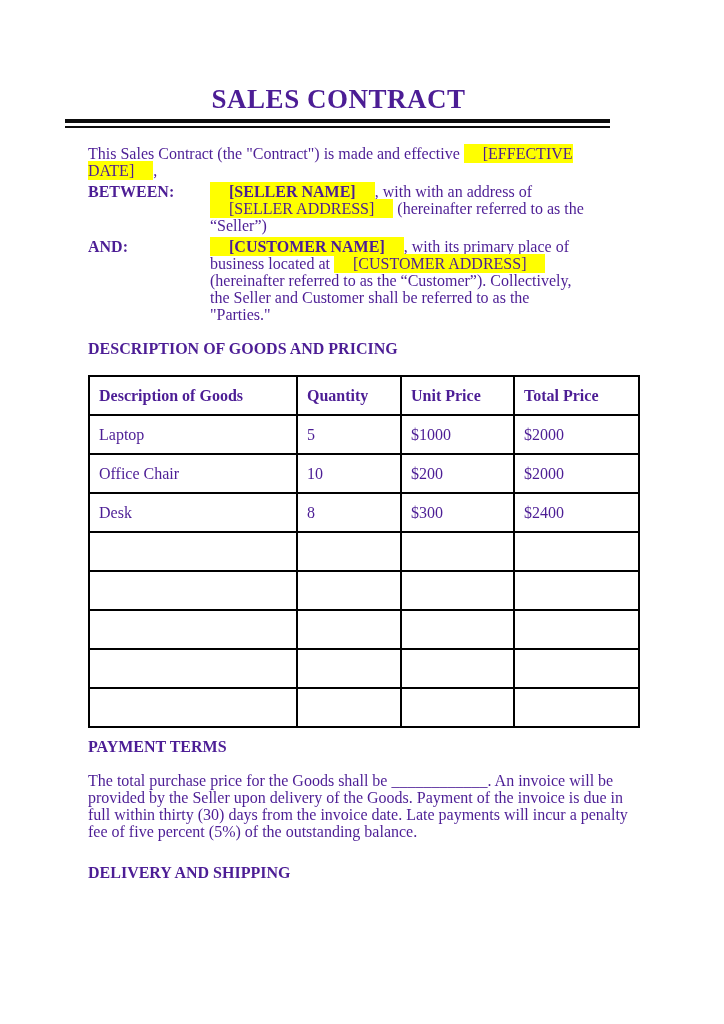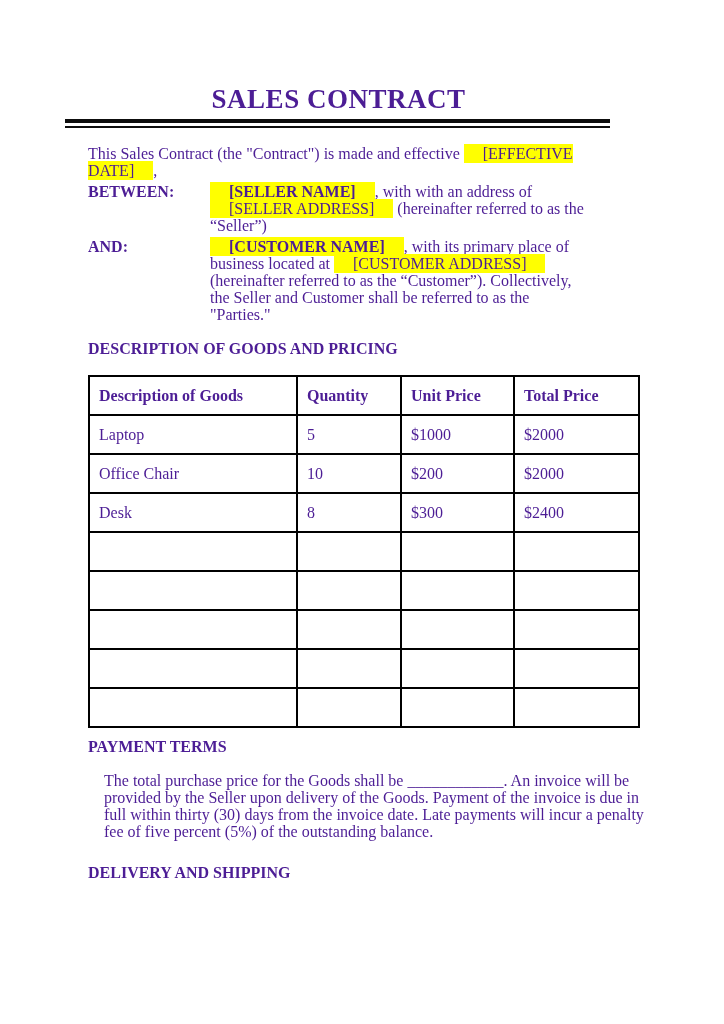--- a/index.html
+++ b/index.html
@@ -48,21 +48,21 @@
   .sec-heading {
     font-size: 16px;
     line-height: 17px;
     font-weight: 700;
   }
   .sec-heading.desc { margin-top: 17px; }
   .sec-heading.payment { margin-top: 10px; }
   .sec-heading.delivery { margin-top: 24px; }
 
   .body-par { margin-top: 16px; width: 549px; }
-  .body-par.payment-par { margin-top: 17px; margin-left: 16px; }
+  .body-par.payment-par { margin-top: 17px; }
 
   table.goods {
     border-collapse: collapse;
     table-layout: fixed;
     width: 550px;
     margin-top: 18px;
   }
   table.goods col.c1 { width: 208px; }
   table.goods col.c2 { width: 104px; }
   table.goods col.c3 { width: 113px; }

